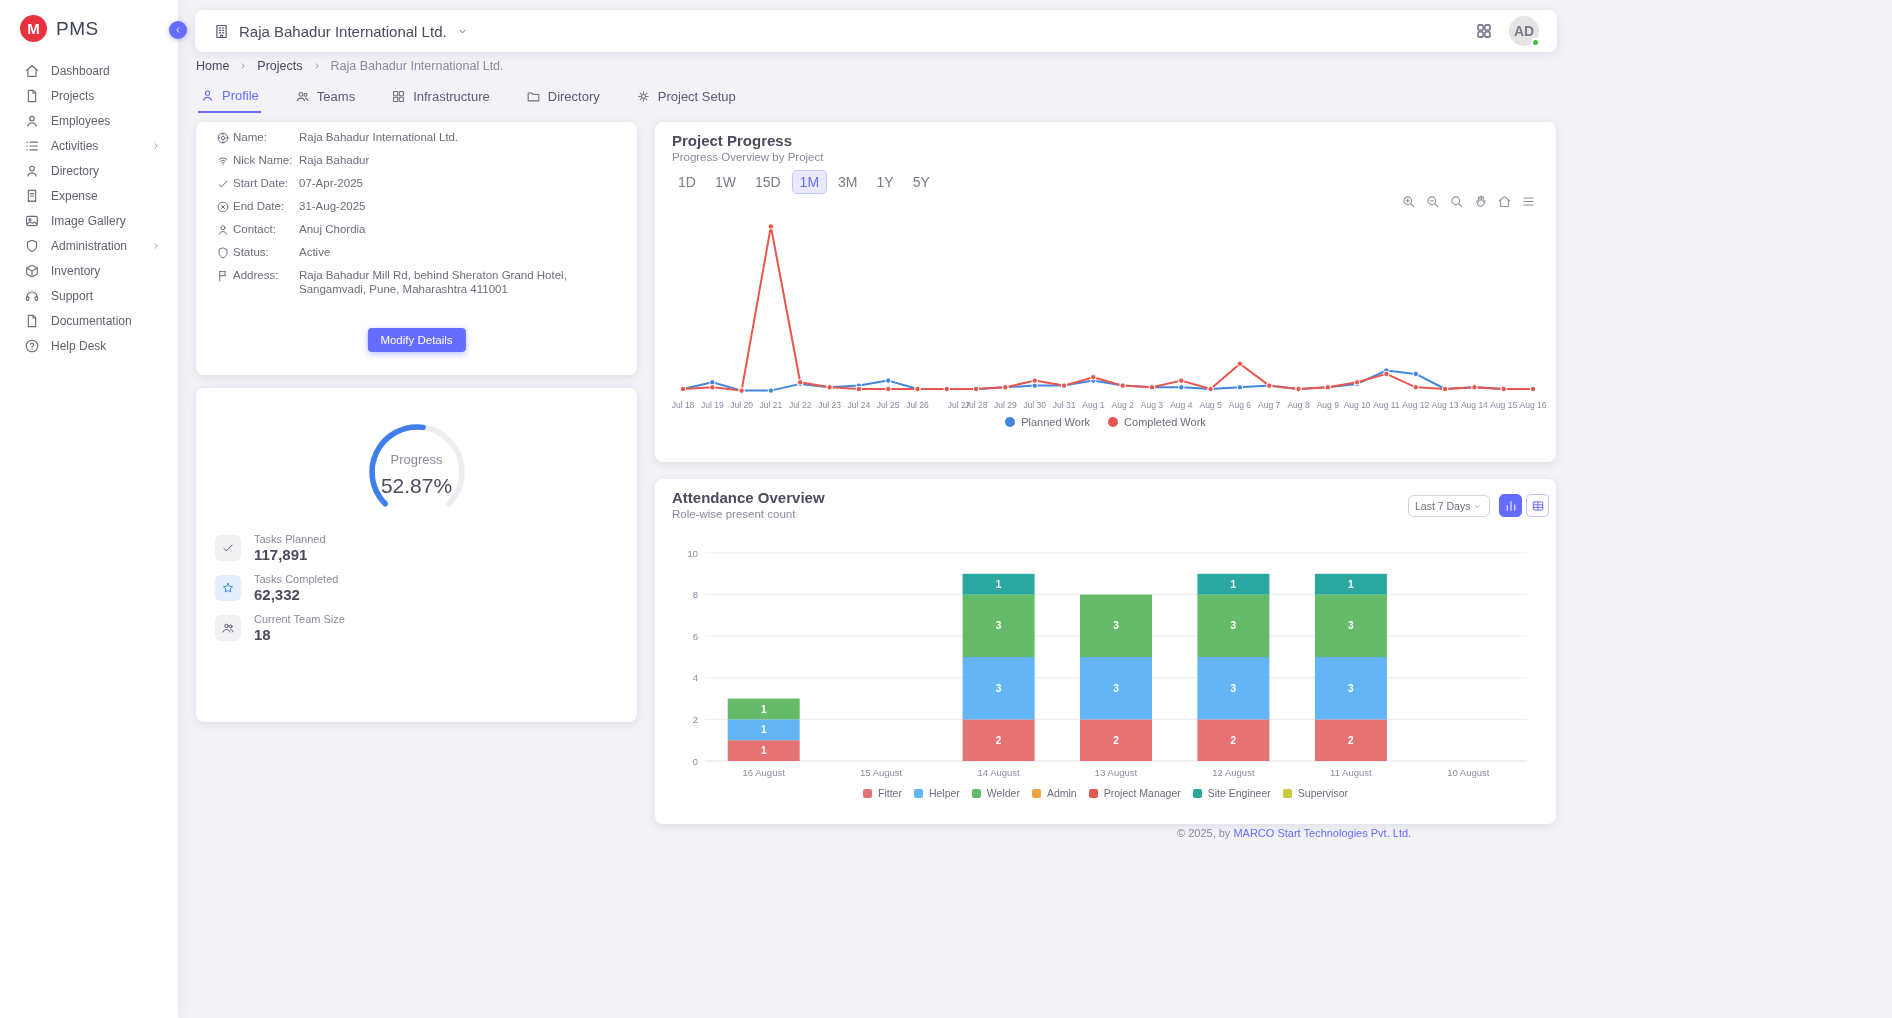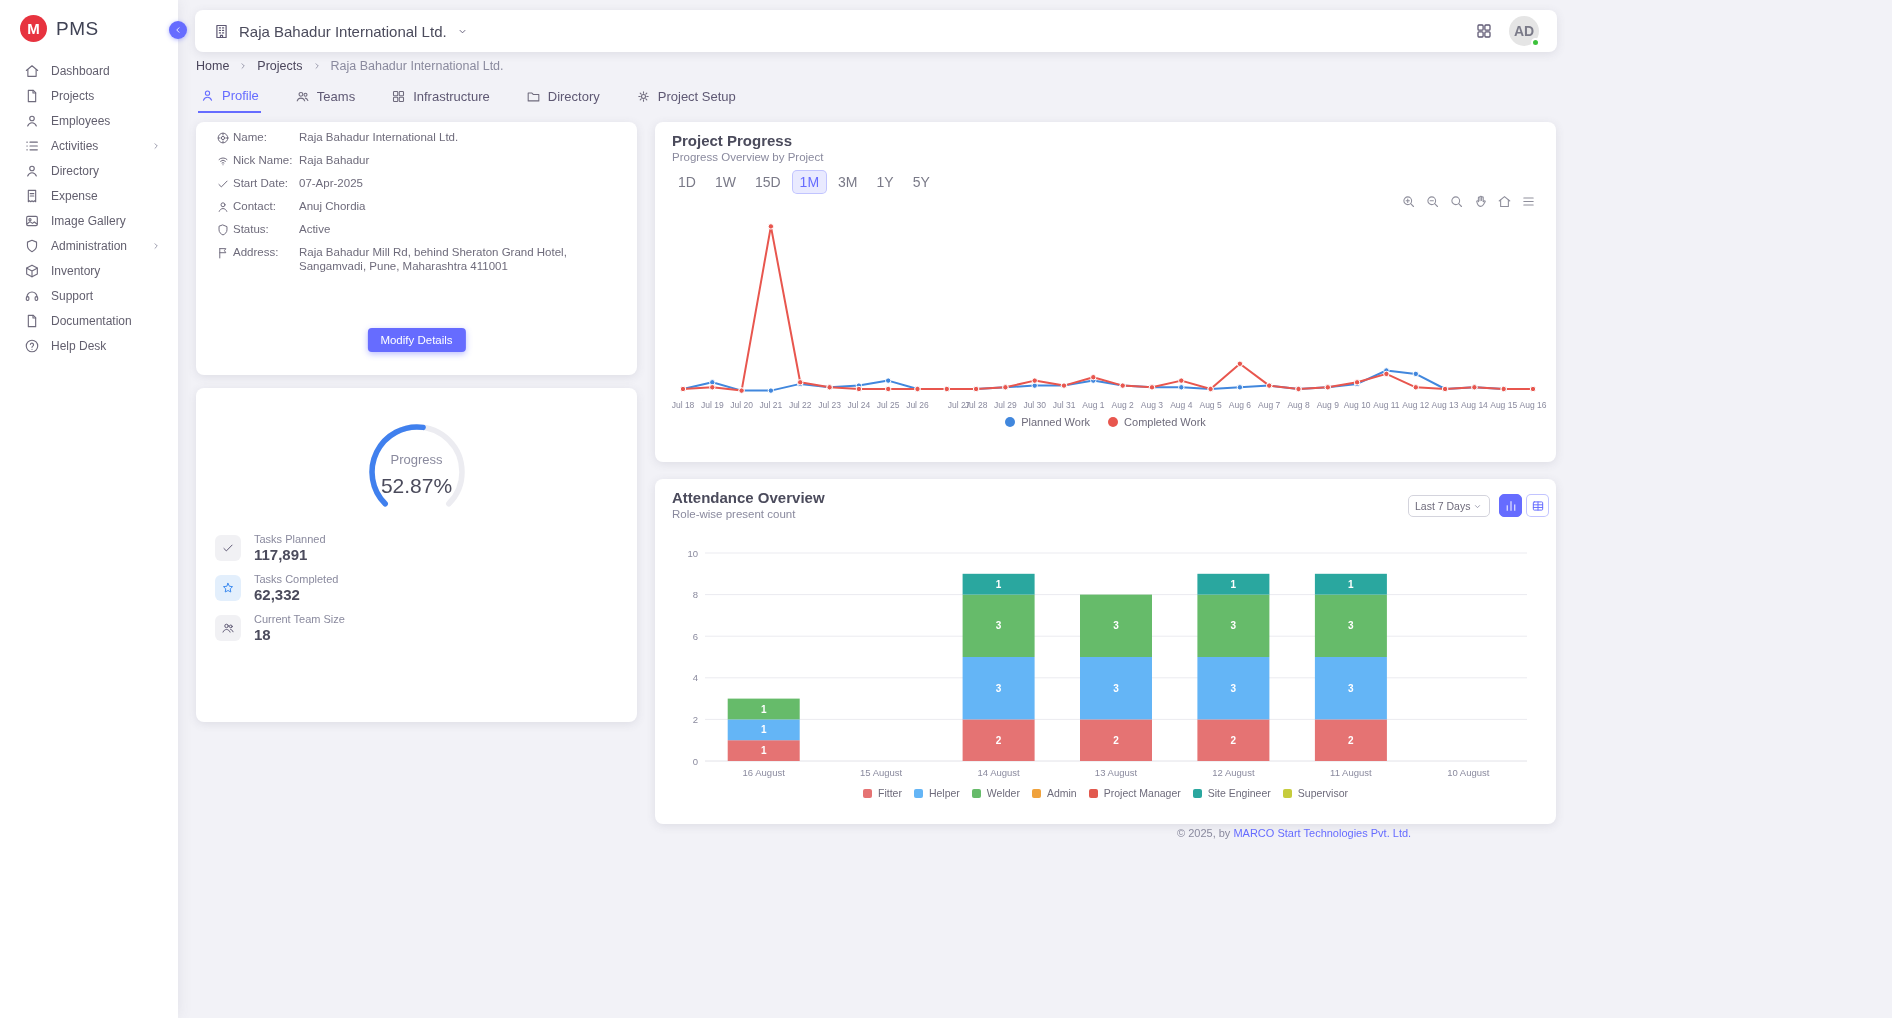--- a/index.html
+++ b/index.html
@@ -378,20 +378,30 @@
           <span class="pf-value">Raja Bahadur</span>
         </div>
         <div class="pf-row">
           <span class="i">
             <svg viewBox="0 0 24 24" width="14" height="14" fill="none" stroke="currentColor" stroke-width="1.7" stroke-linecap="round" stroke-linejoin="round">
               <path d="M5 12.8l4.2 4.2L19 7"></path>
             </svg>
           </span>
           <span class="pf-label">Start Date:</span>
           <span class="pf-value">07-Apr-2025</span>
+        </div>
+        <div class="pf-row">
+          <span class="i">
+            <svg viewBox="0 0 24 24" width="14" height="14" fill="none" stroke="currentColor" stroke-width="1.7" stroke-linecap="round" stroke-linejoin="round">
+              <circle cx="12" cy="12" r="8.3"></circle>
+              <path d="M9.4 9.4l5.2 5.2M14.6 9.4l-5.2 5.2"></path>
+            </svg>
+          </span>
+          <span class="pf-label">End Date:</span>
+          <span class="pf-value">31-Aug-2025</span>
         </div>
         <div class="pf-row">
           <span class="i">
             <svg viewBox="0 0 24 24" width="14" height="14" fill="none" stroke="currentColor" stroke-width="1.7" stroke-linecap="round" stroke-linejoin="round">
               <circle cx="12" cy="8.2" r="3.4"></circle>
               <path d="M5.5 19.5c1.3-3.2 3.7-4.8 6.5-4.8s5.2 1.6 6.5 4.8"></path>
             </svg>
           </span>
           <span class="pf-label">Contact:</span>
           <span class="pf-value">Anuj Chordia</span>

